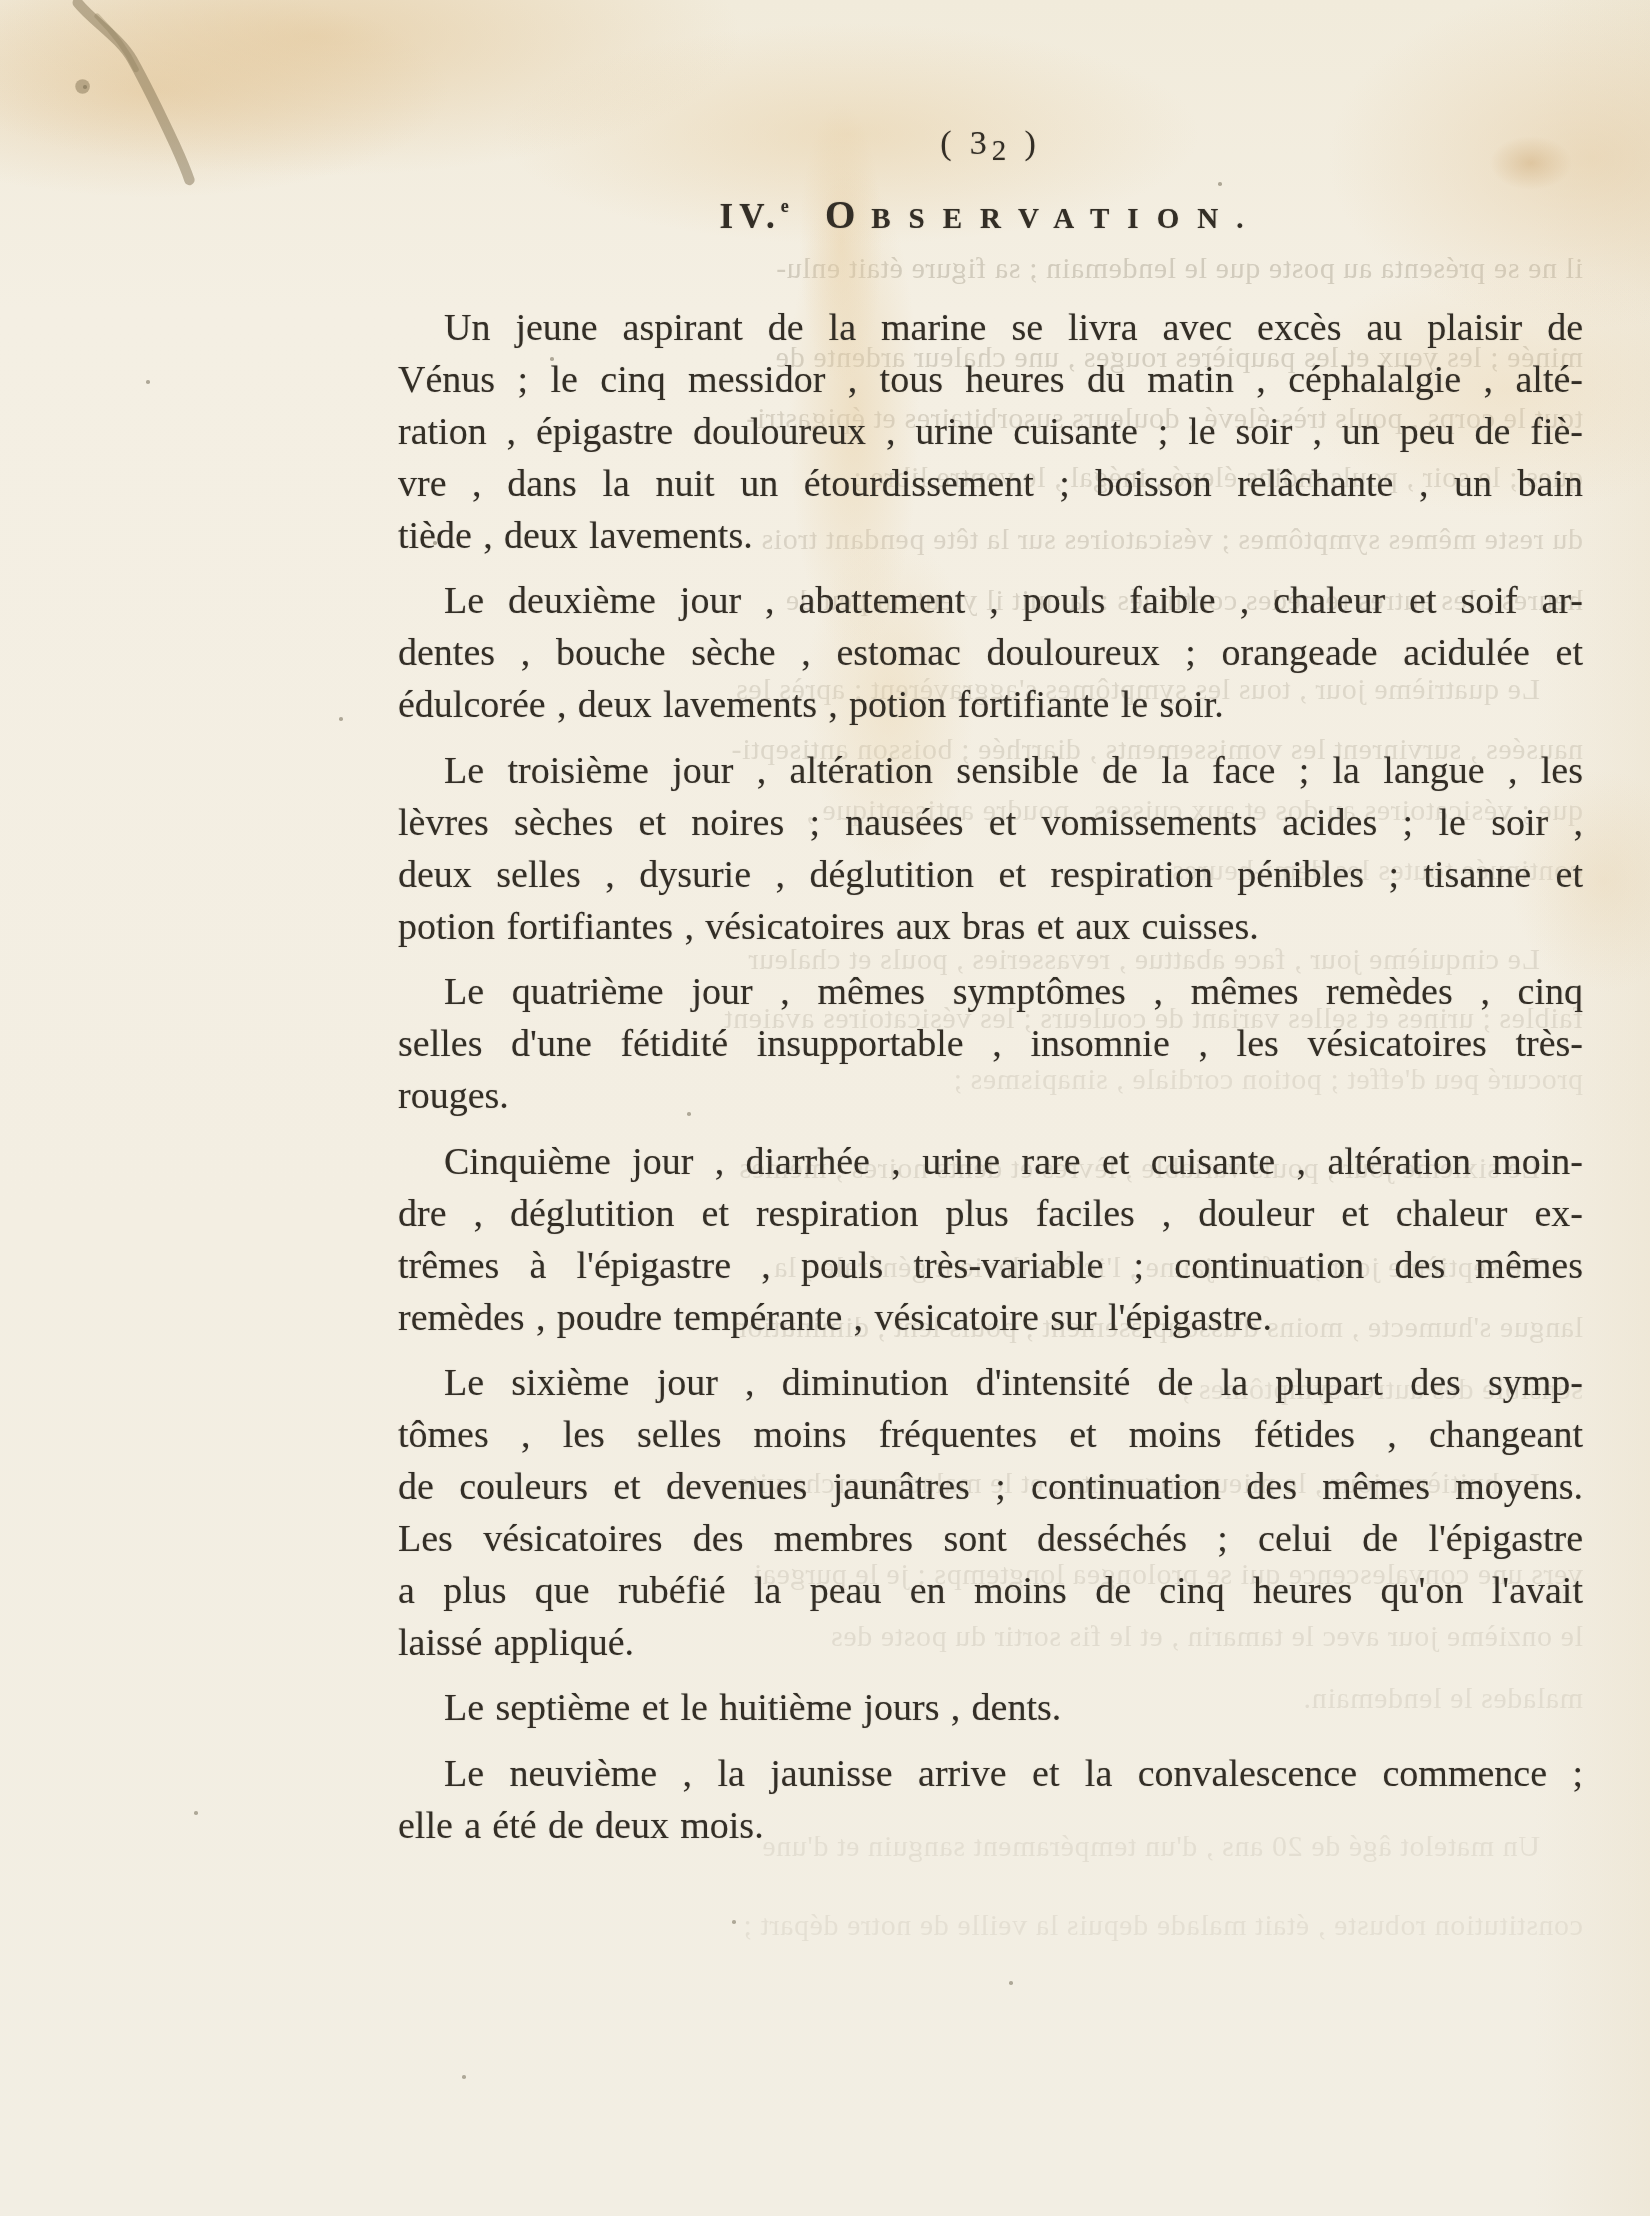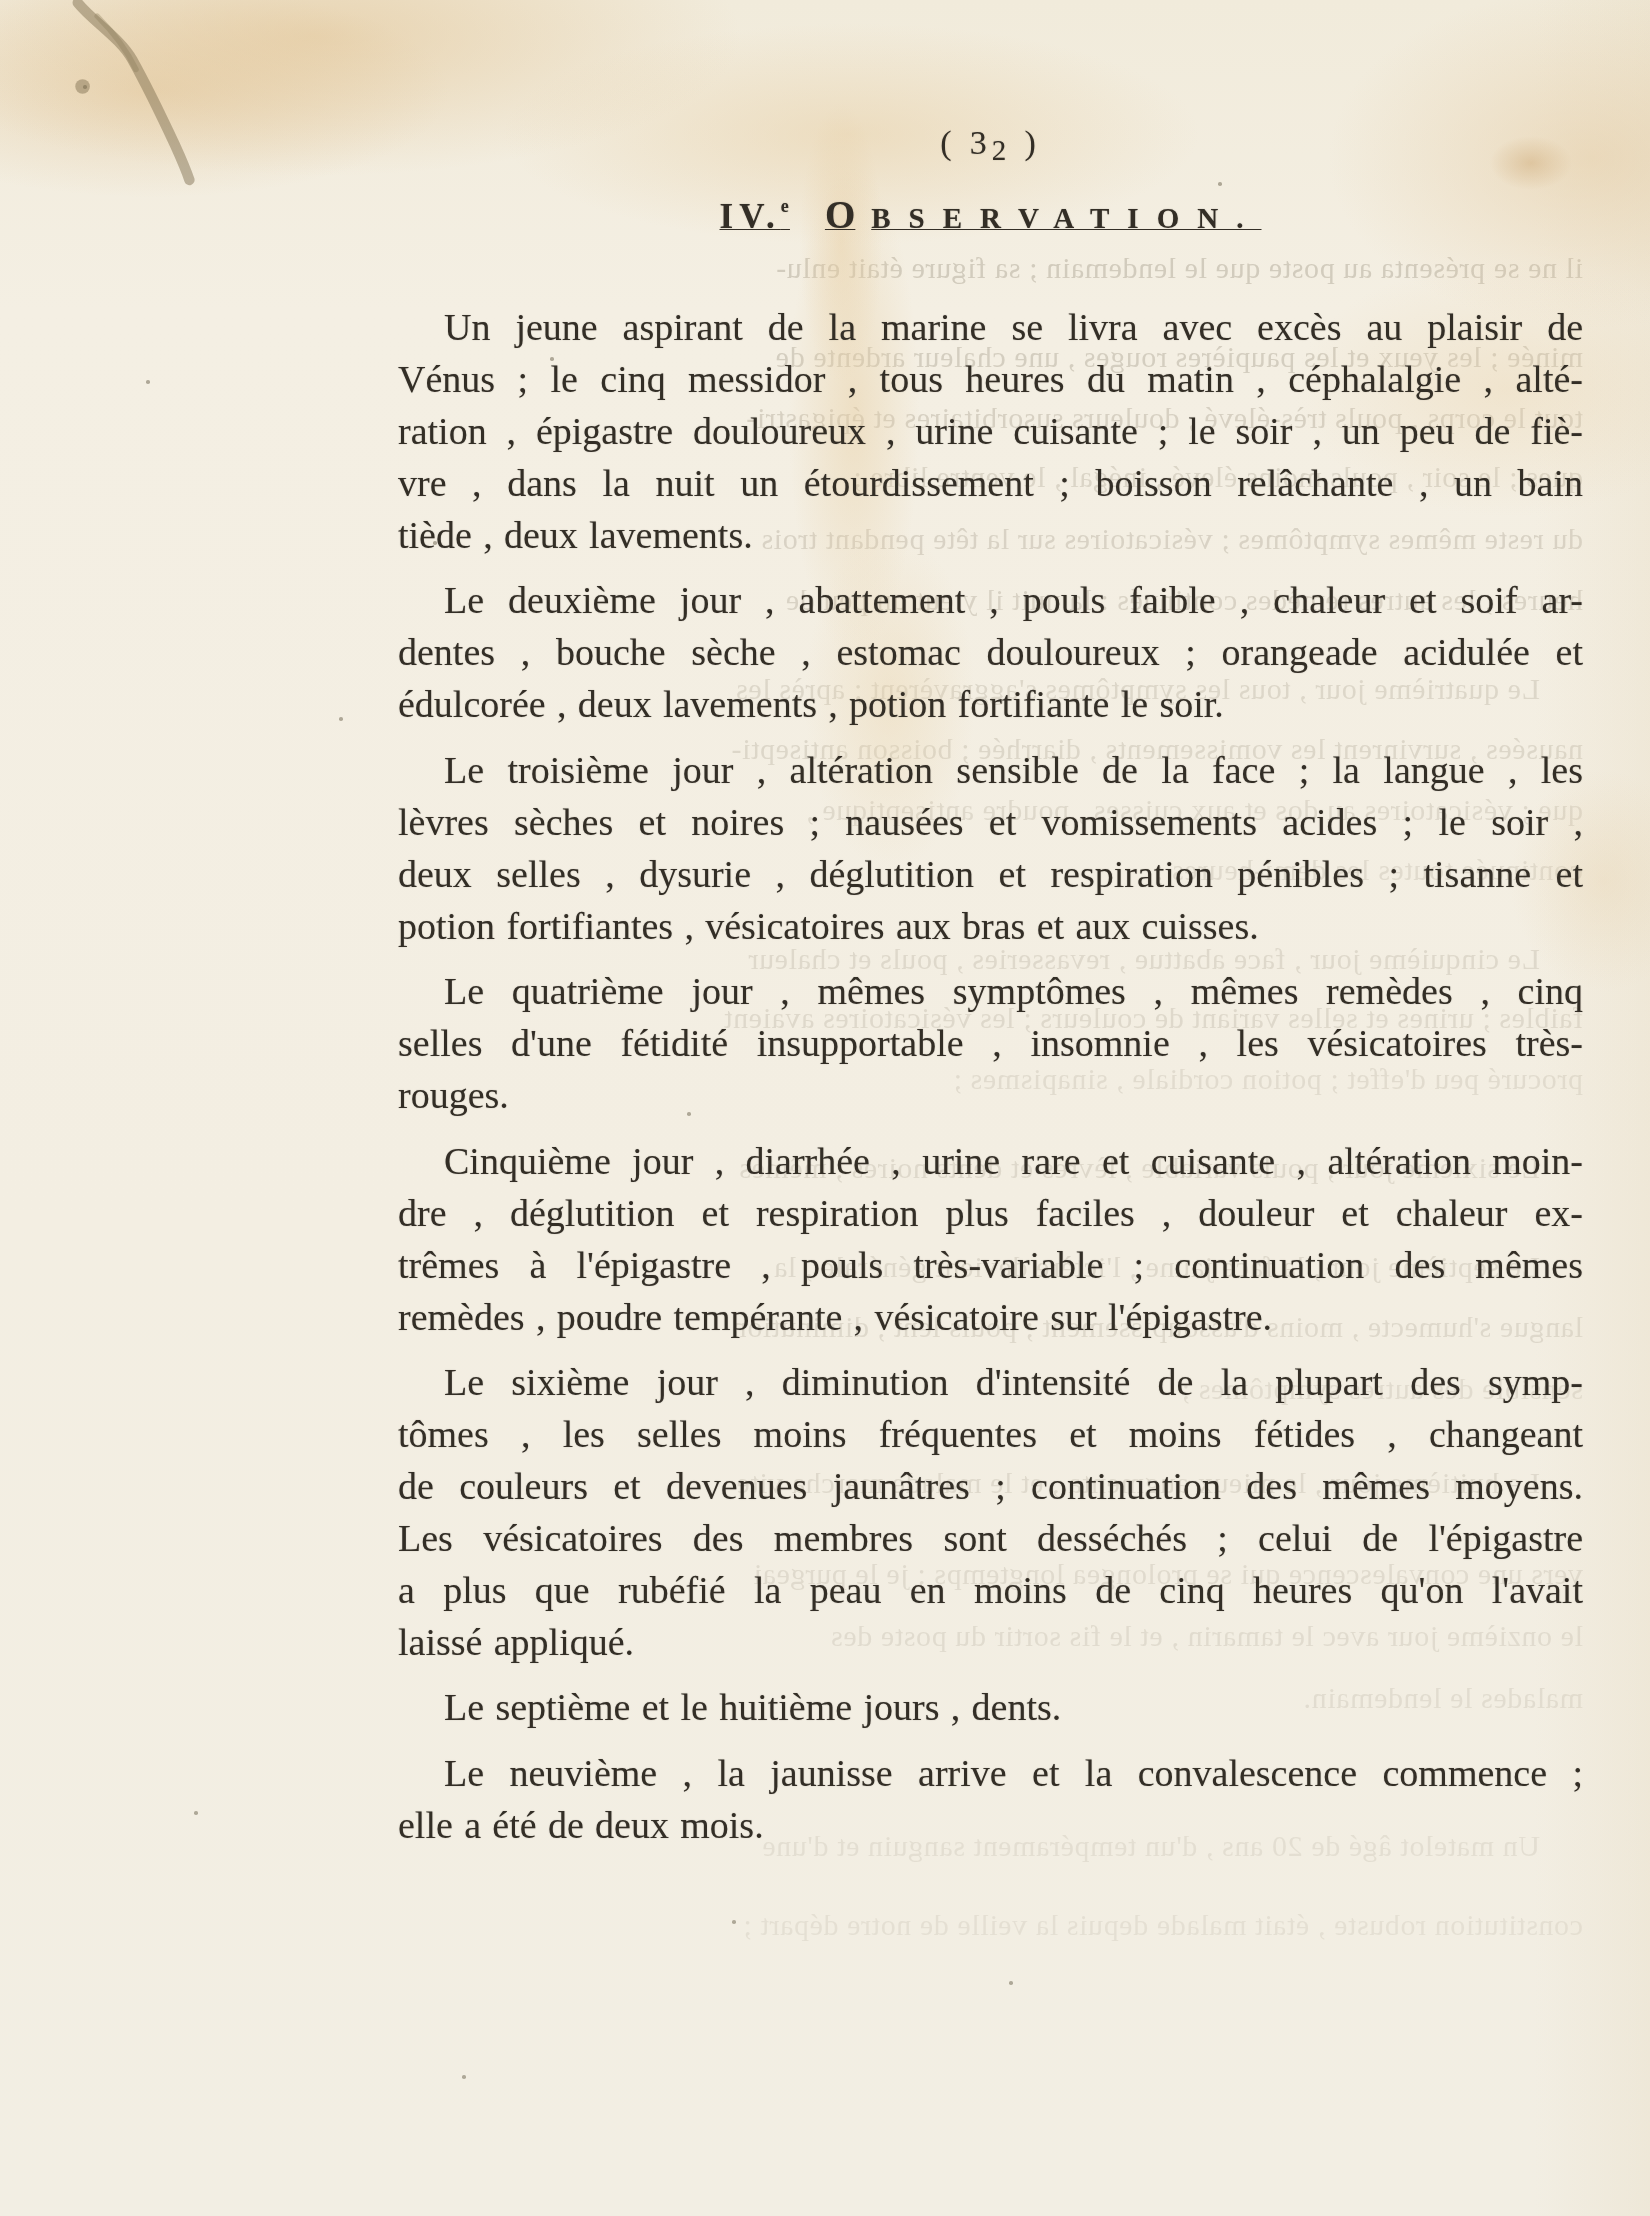--- a/index.html
+++ b/index.html
@@ -39,21 +39,21 @@
   #print-layer{z-index:5;}
   #page-number{
     position:absolute;left:398px;top:78px;width:1185px;height:55px;
     text-align:center;font-size:34px;letter-spacing:4.9px;
     text-shadow:0 0 1.2px rgba(51,46,38,.35);
     margin-top:46px;
   }
   #page-number .low2{position:relative;top:6px;font-size:29px;}
   #heading{
     position:absolute;left:398px;top:192px;width:1185px;height:56px;
-    text-align:center;text-shadow:0 0 1.2px rgba(51,46,38,.4);text-decoration:underline;
+    text-align:center;text-shadow:0 0 1.2px rgba(51,46,38,.4);
   }
   #heading .numeral{font-size:35px;letter-spacing:6px;font-weight:bold;}
   #heading .sup{font-size:18px;vertical-align:16px;letter-spacing:1.2px;font-weight:bold;}
   #heading .word-initial{font-size:39px;margin-left:35px;font-weight:bold;}
   #heading .word-rest{font-size:29px;letter-spacing:18px;margin-left:16px;font-weight:bold;}
   #text-column{
     position:absolute;left:398px;top:301px;width:1185px;
     font-size:38px;word-spacing:1.8px;
     text-shadow:0 0 1.2px rgba(51,46,38,.33);
   }

